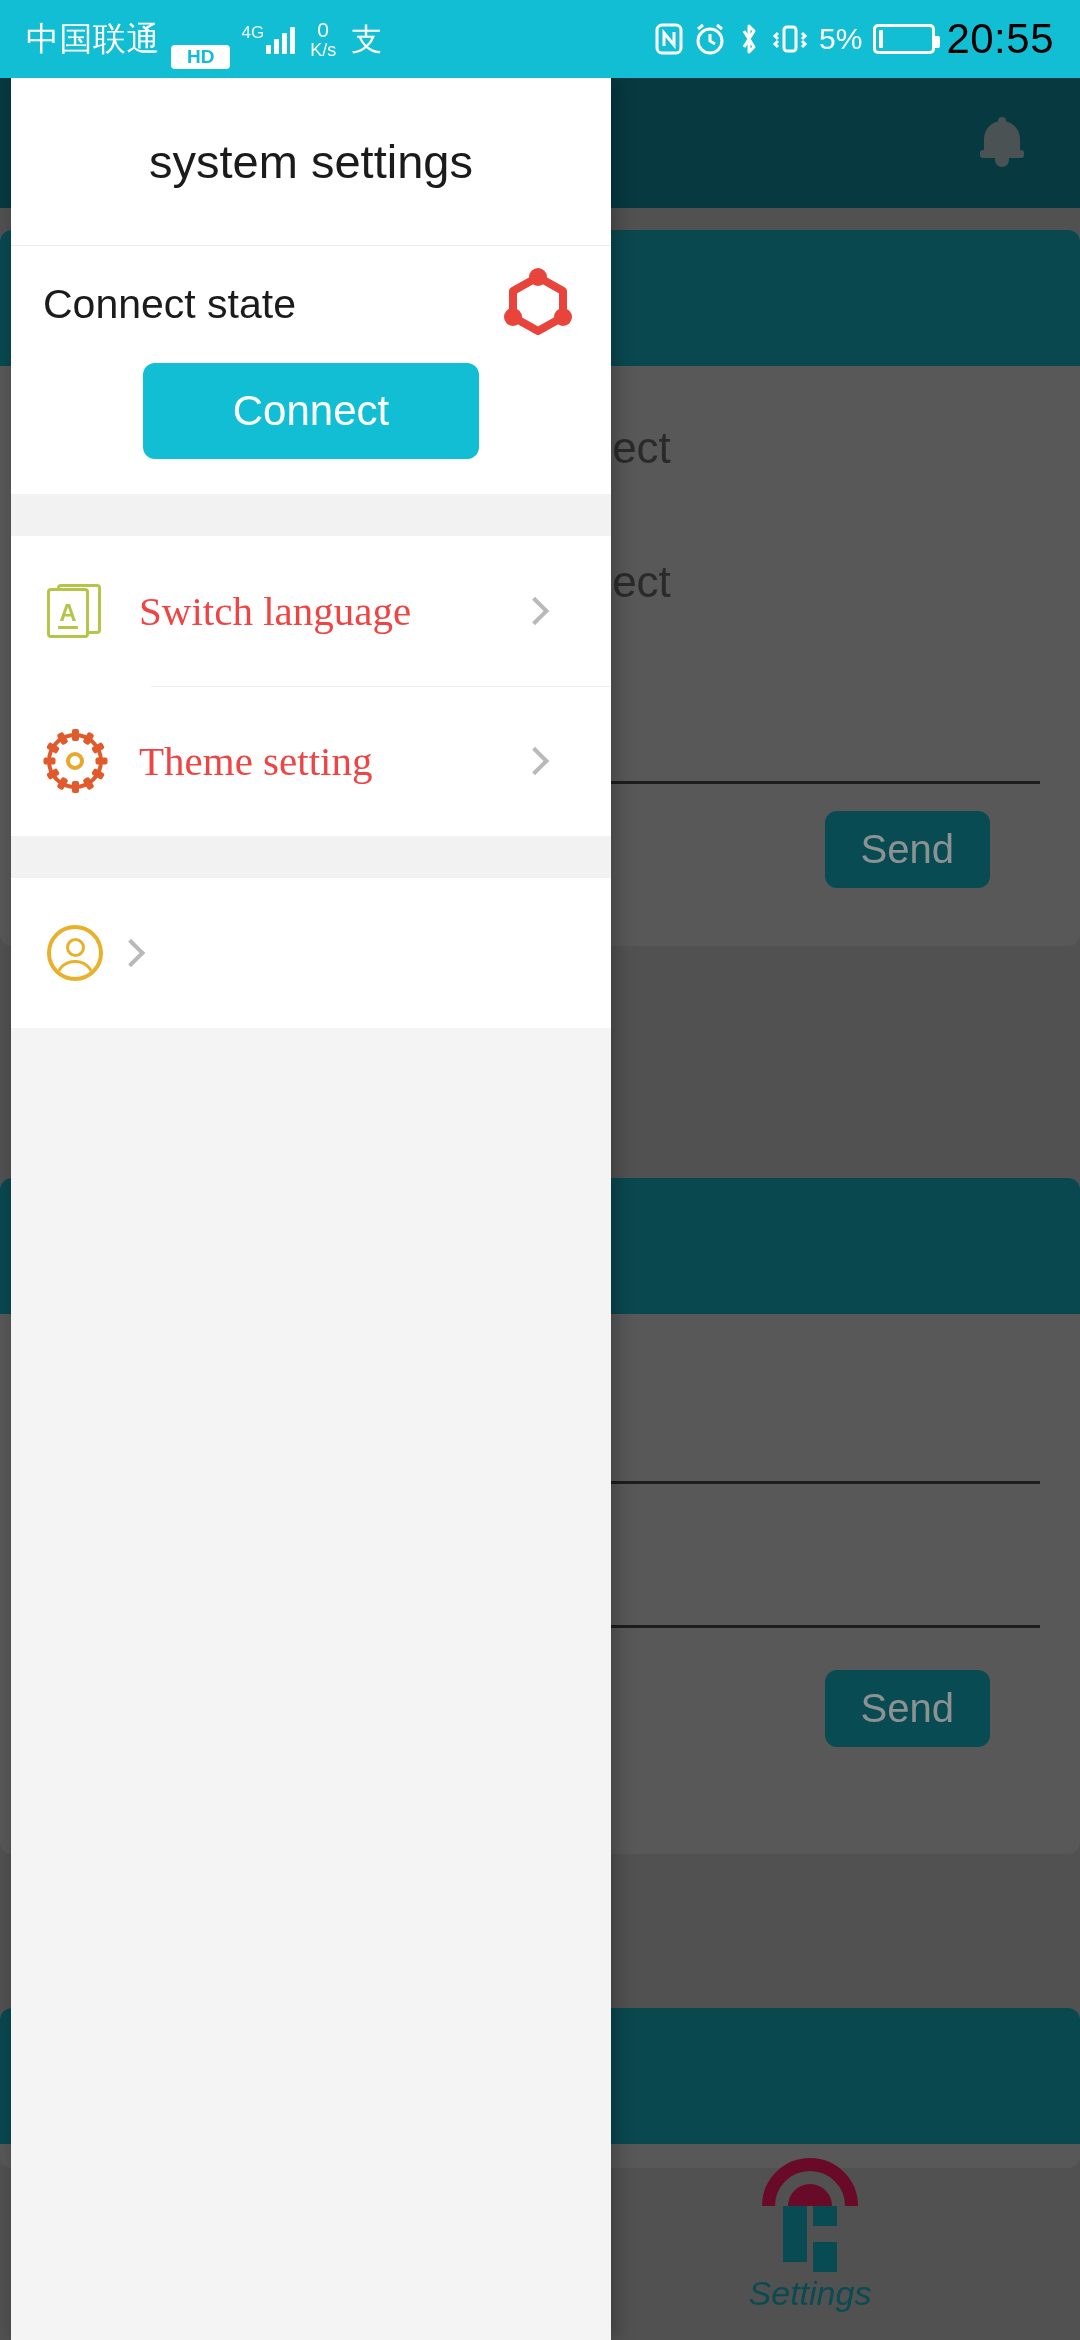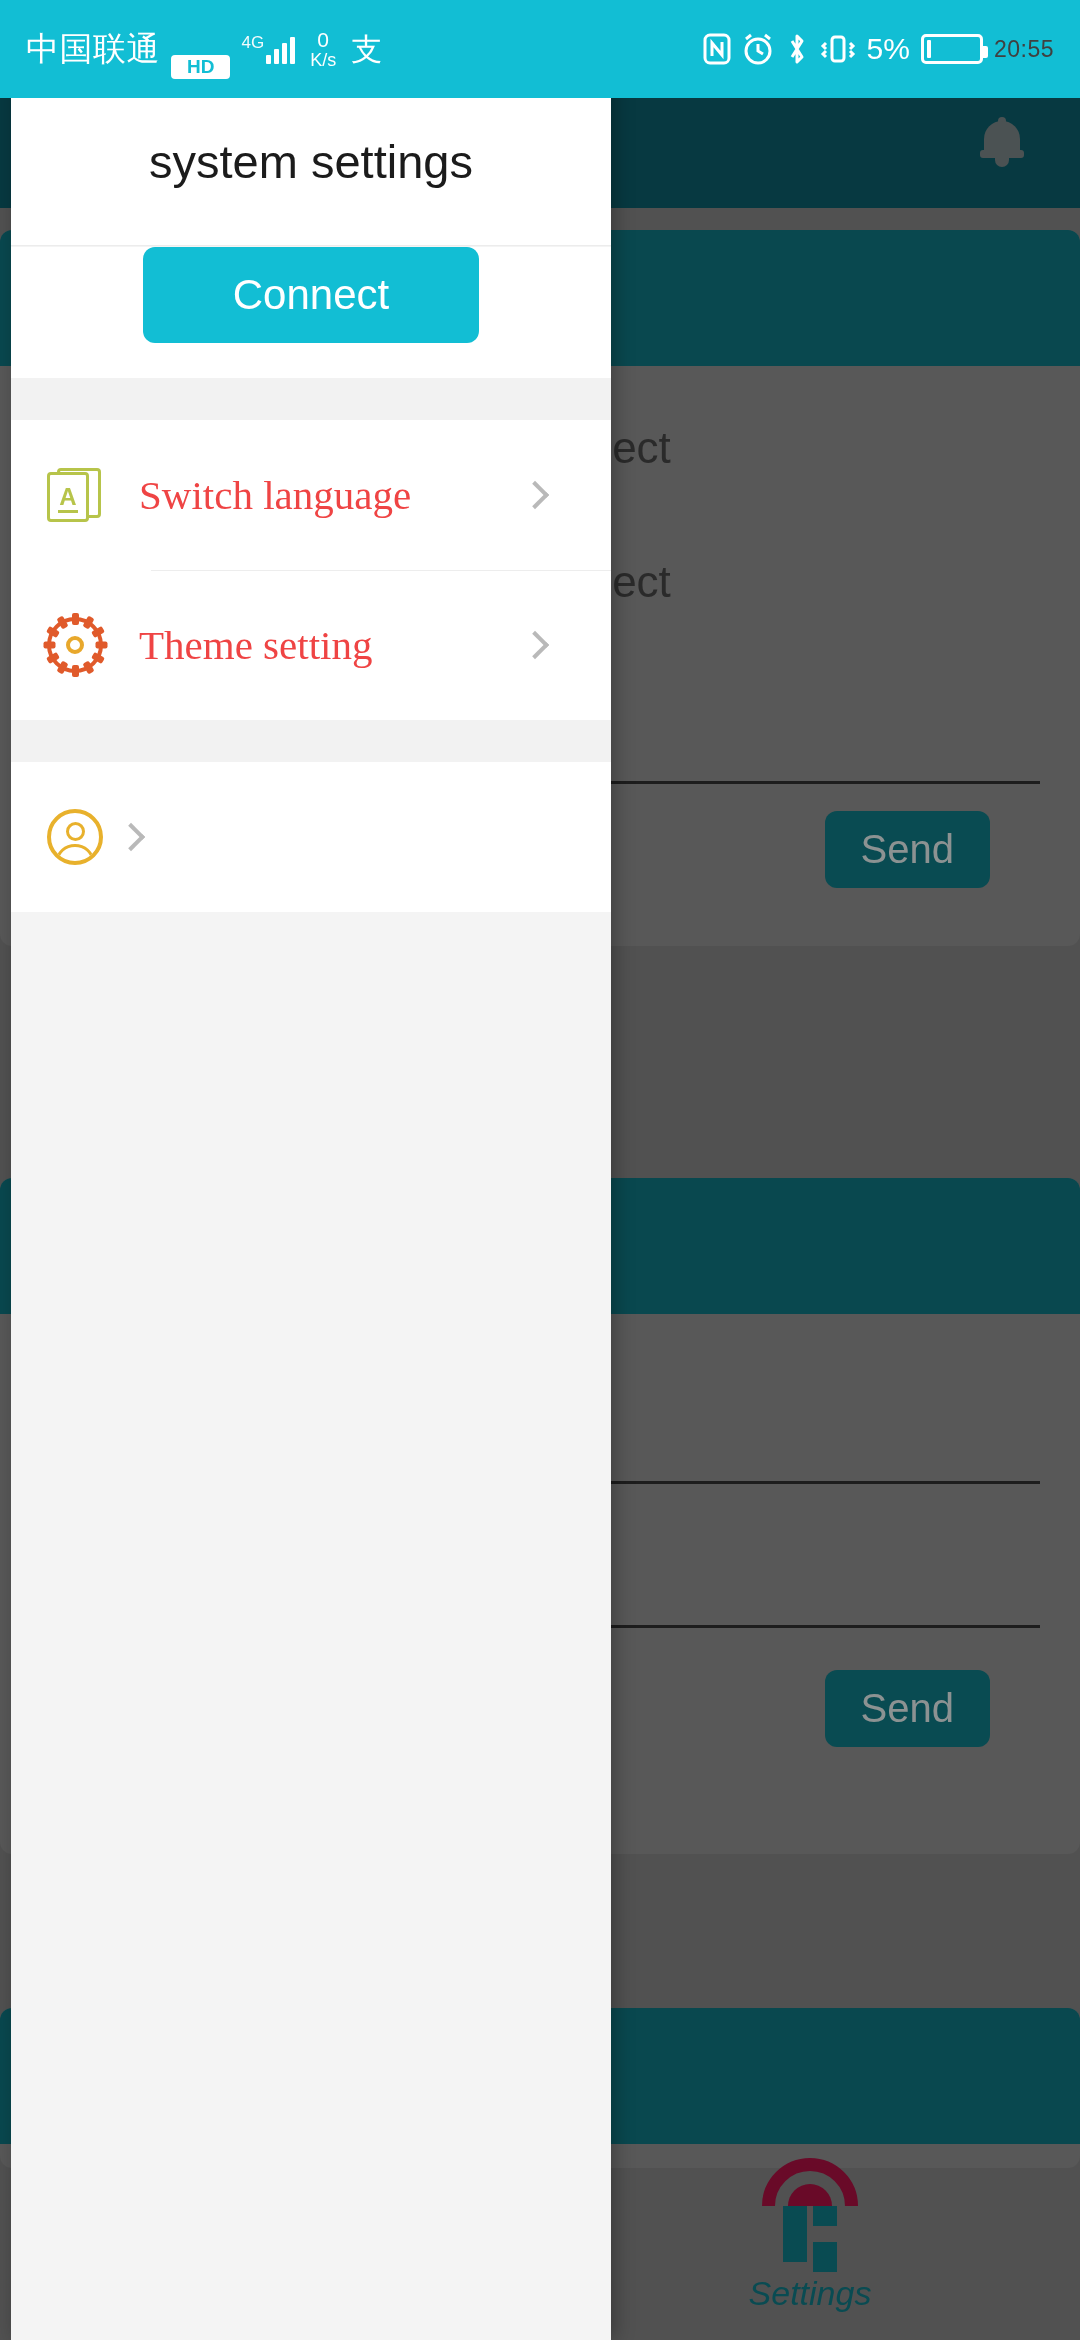--- a/index.html
+++ b/index.html
@@ -6,21 +6,21 @@
   html, body {
     width:1080px; height:2340px;
     background:#6b6b6b;
     font-family:"Liberation Sans", sans-serif;
     overflow:hidden;
   }
   #screen { position:relative; width:1080px; height:2340px; overflow:hidden; }
 
   
   .statusbar {
-    position:absolute; top:0; left:0; width:1080px; height:98px;
+    position:absolute; top:0; left:0; width:1080px; height:78px;
     background:#12BED4; display:flex; align-items:center;
     justify-content:space-between; padding:0 26px; z-index:40;
   }
   .sb-left, .sb-right { display:flex; align-items:center; gap:11px; }
   .sb-carrier { color:#ffffff; font-size:33px; letter-spacing:.5px; }
   .sb-hd {
     color:#12BED4; background:#ffffff; font-size:19px; font-weight:bold;
     border-radius:4px; padding:1px 16px; line-height:1.18;margin-top:36px;
   }
   .sb-4g-wrap { display:flex; align-items:flex-end; gap:2px; }
@@ -30,21 +30,21 @@
   .bars i:nth-child(1){height:9px;}
   .bars i:nth-child(2){height:15px;}
   .bars i:nth-child(3){height:21px;}
   .bars i:nth-child(4){height:27px;}
   .sb-speed { color:#ffffff; font-size:19px; line-height:1.05; text-align:center; margin:0 4px; }
   .sb-speed b { display:block; font-weight:normal; font-size:21px; }
   .sb-speed span { display:block; font-size:18px; }
   .sb-ali { color:#ffffff; font-size:31px; line-height:1; }
   .sb-icon { display:inline-flex; align-items:center; justify-content:center; }
   .sb-pct { color:#ffffff; font-size:30px; }
-  .sb-time { color:#404040; font-size:23px; letter-spacing:.5px; }
+  .sb-time { color:#000000; font-size:42px; letter-spacing:.5px; }
   .battery {
     width:62px; height:30px; border:3px solid #ffffff; border-radius:5px;
     position:relative; display:flex; align-items:center; padding:3px;
   }
   .battery::after {
     content:""; position:absolute; right:-8px; top:9px;
     width:5px; height:12px; background:#ffffff; border-radius:0 2px 2px 0;
   }
   .battery i { display:block; width:8%; height:100%; background:#ffffff; border-radius:1px; }
 
@@ -294,20 +294,31 @@
 
   <div class="scrim"></div>
 
   <div class="drawer">
 
     <div class="drawer-header">
       <div class="drawer-title">system settings</div>
     </div>
 
     <div class="connect-block">
+      <div class="connect-row">
+        <div class="connect-label">Connect state</div>
+        <div class="hex-ico">
+          <svg width="82" height="82" viewBox="0 0 82 82">
+            <path d="M41 14 L66 28 L66 54 L41 68 L16 54 L16 28 Z" fill="none" stroke="#E8443C" stroke-width="8" stroke-linejoin="round"></path>
+            <circle cx="41" cy="14" r="9" fill="#E8443C"></circle>
+            <circle cx="16" cy="54" r="9" fill="#E8443C"></circle>
+            <circle cx="66" cy="54" r="9" fill="#E8443C"></circle>
+          </svg>
+        </div>
+      </div>
       <button class="btn-connect">Connect</button>
     </div>
 
     <div class="gap"></div>
 
     <div class="menu-group">
       <div class="menu-item">
         <div class="menu-ico">
           <div class="lang-ico">
               <div class="back"></div>

